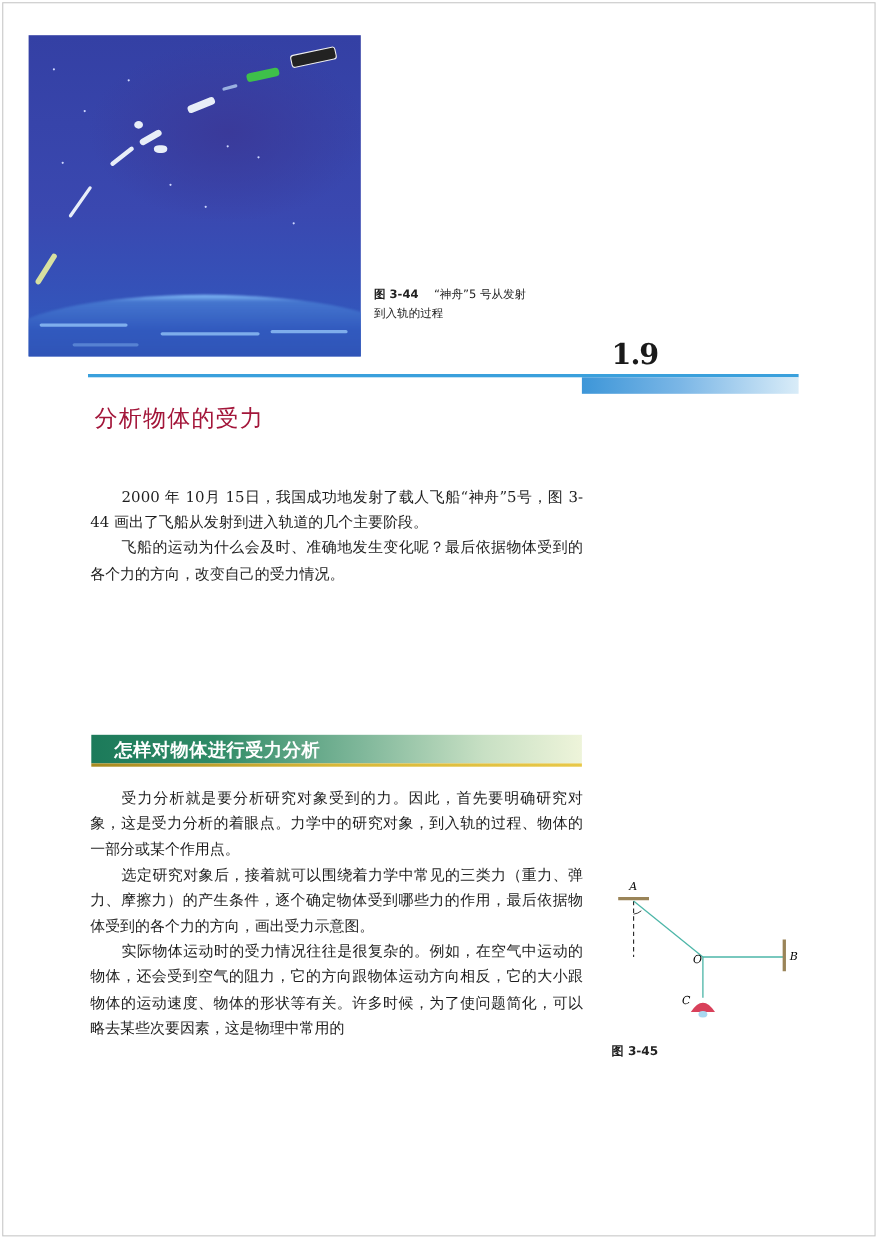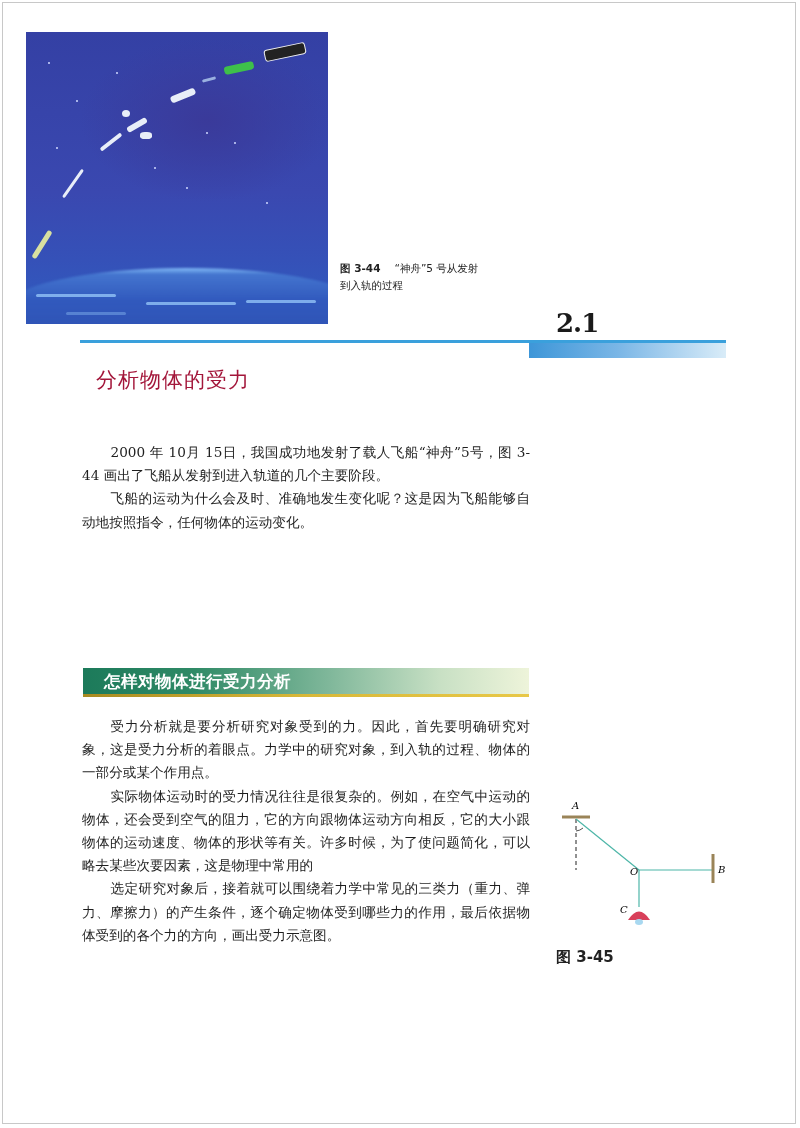--- a/index.html
+++ b/index.html
@@ -28,37 +28,37 @@
     font-family: "DejaVu Sans", "Liberation Sans", sans-serif; font-size: 10.5px; line-height: 17px; color: #222; }
   .fig44-caption .num { font-weight: bold; margin-right: 14px; }
 
   
   .section-number { position: absolute; left: 556px; top: 308px; font-family: "DejaVu Serif", serif;
     font-weight: 900; font-size: 26px; color: #1a1a1a; letter-spacing: -1px; }
   .blue-rule { position: absolute; left: 80px; top: 340px; width: 646px; height: 3px; background: #3aa0dc; }
   .blue-block { position: absolute; left: 529px; top: 343px; width: 197px; height: 15px;
     background: linear-gradient(90deg, #3d96d8 0%, #7ab6e6 45%, #d9ecf8 100%); }
 
-  .section-title { position: absolute; left: 96px; top: 366px; font-family: "DejaVu Sans", sans-serif;
+  .section-title { position: absolute; left: 86px; top: 366px; font-family: "DejaVu Sans", sans-serif;
     font-size: 21px; color: #a3163a; letter-spacing: 1px; }
 
   .body-text { position: absolute; left: 82px; width: 448px; font-size: 13.6px; line-height: 23.2px;
     color: #1e1e1e; text-align: justify; }
   .body-text p { margin: 0; text-indent: 2.1em; }
 
   .subsection-bar { position: absolute; left: 83px; top: 668px; width: 446px; height: 26px;
     background: linear-gradient(90deg, #1c7a5a 0%, #2f8a66 25%, #7fb79a 55%, #c8e0c4 80%, #eef4da 100%); }
   .subsection-gold { position: absolute; left: 83px; top: 694px; width: 446px; height: 3px;
     background: linear-gradient(90deg, #a88a20 0%, #d8b838 50%, #e8c848 100%); }
   .subsection-title { position: absolute; left: 104px; top: 671px; font-family: Liberation Serif, serif;
     font-weight: bold; font-size: 16.5px; color: #ffffff; letter-spacing: 0.5px; }
 
   .fig45 { position: absolute; left: 550px; top: 795px; width: 190px; height: 150px; }
   .fig45-caption { position: absolute; left: 556px; top: 948px; font-family: "DejaVu Sans", sans-serif;
-    font-weight: bold; font-size: 15px; color: #222; }
+    font-weight: bold; font-size: 11px; color: #222; }
 </style>
 </head>
 <body>
 
 <div class="page-border"></div>
 
 <div class="space-photo">
   <div class="star" style="left:22px;top:30px"></div>
   <div class="star" style="left:50px;top:68px"></div>
   <div class="star" style="left:90px;top:40px"></div>
@@ -84,38 +84,38 @@
   <div class="earth-cloud" style="left:120px;top:270px;width:90px"></div>
   <div class="earth-cloud" style="left:220px;top:268px;width:70px"></div>
   <div class="earth-cloud" style="left:40px;top:280px;width:60px;opacity:.5"></div>
 </div>
 
 <div class="fig44-caption">
   <div><span class="num">图 3-44</span><span>“神舟”5 号从发射</span></div>
   <div>到入轨的过程</div>
 </div>
 
-<div class="section-number">2.1</div>
+<div class="section-number">1.9</div>
 <div class="blue-rule"></div>
 <div class="blue-block"></div>
 <div class="section-title">分析物体的受力</div>
 
 <div class="body-text" style="top:441px">
   <p>2000 年 10月 15日，我国成功地发射了载人飞船“神舟”5号，图 3-44 画出了飞船从发射到进入轨道的几个主要阶段。</p>
-  <p>飞船的运动为什么会及时、准确地发生变化呢？这是因为飞船能够自动地按照指令，任何物体的运动变化。</p>
+  <p>飞船的运动为什么会及时、准确地发生变化呢？最后依据物体受到的各个力的方向，改变自己的受力情况。</p>
 </div>
 
 <div class="subsection-bar"></div>
 <div class="subsection-gold"></div>
 <div class="subsection-title">怎样对物体进行受力分析</div>
 
 <div class="body-text" style="top:715px">
   <p>受力分析就是要分析研究对象受到的力。因此，首先要明确研究对象，这是受力分析的着眼点。力学中的研究对象，到入轨的过程、物体的一部分或某个作用点。</p>
+  <p>选定研究对象后，接着就可以围绕着力学中常见的三类力（重力、弹力、摩擦力）的产生条件，逐个确定物体受到哪些力的作用，最后依据物体受到的各个力的方向，画出受力示意图。</p>
   <p>实际物体运动时的受力情况往往是很复杂的。例如，在空气中运动的物体，还会受到空气的阻力，它的方向跟物体运动方向相反，它的大小跟物体的运动速度、物体的形状等有关。许多时候，为了使问题简化，可以略去某些次要因素，这是物理中常用的</p>
-  <p>选定研究对象后，接着就可以围绕着力学中常见的三类力（重力、弹力、摩擦力）的产生条件，逐个确定物体受到哪些力的作用，最后依据物体受到的各个力的方向，画出受力示意图。</p>
 </div>
 
 <svg class="fig45" viewBox="0 0 190 150">
   <line x1="12" y1="22" x2="40" y2="22" stroke="#9a8458" stroke-width="3"></line>
   <line x1="26" y1="24" x2="26" y2="75" stroke="#222" stroke-width="1" stroke-dasharray="4,3"></line>
   <path d="M26,36 A12,12 0 0 0 33,33" fill="none" stroke="#222" stroke-width="0.8"></path>
   <line x1="26" y1="24" x2="89" y2="75" stroke="#4db6a8" stroke-width="1.2"></line>
   <line x1="89" y1="75" x2="163" y2="75" stroke="#4db6a8" stroke-width="1.2"></line>
   <line x1="163" y1="59" x2="163" y2="88" stroke="#9a8458" stroke-width="3"></line>
   <line x1="89" y1="75" x2="89" y2="112" stroke="#4db6a8" stroke-width="1.2"></line>

